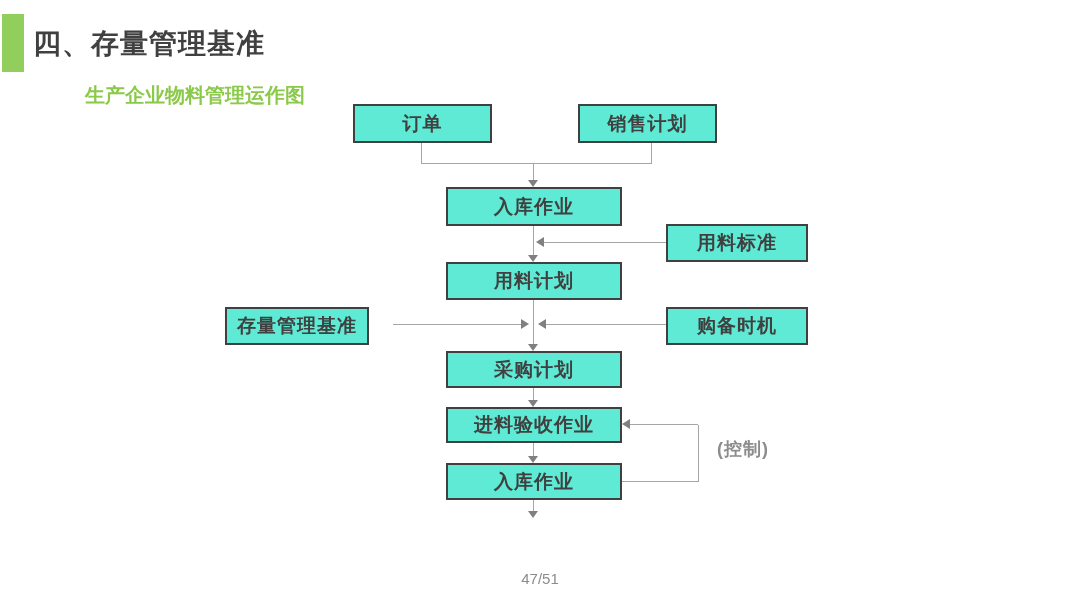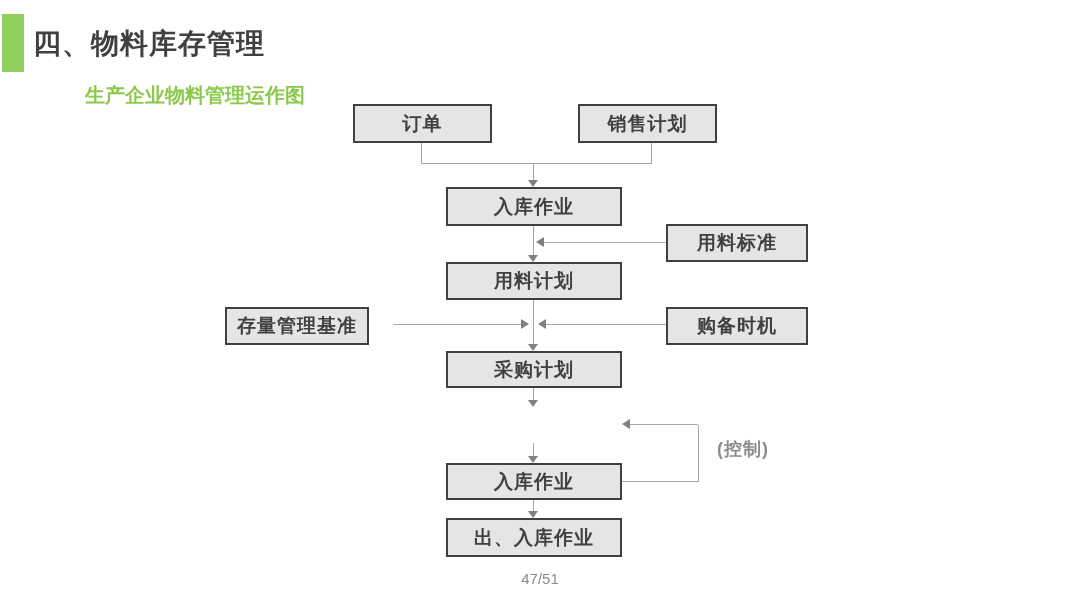--- a/index.html
+++ b/index.html
@@ -7,21 +7,21 @@
   .stage{position:relative;width:1080px;height:608px;background:#ffffff;overflow:hidden;}
 
   .accent-bar{position:absolute;left:2px;top:14px;width:22px;height:58px;
     background:var(--accent-green,#92CE5C);}
   .title{position:absolute;left:33px;top:25px;margin:0;font-size:28px;font-weight:bold;
     color:var(--title-color,#404040);letter-spacing:1px;white-space:nowrap;}
   .subtitle{position:absolute;left:85px;top:82px;font-size:20px;font-weight:bold;
     color:var(--subtitle-green,#8BC94A);white-space:nowrap;}
 
   .node{position:absolute;display:flex;align-items:center;justify-content:center;
-    background:#e5e5e5;border:2px solid var(--box-border,#404040);box-sizing:border-box;
+    background:#5eead4;border:2px solid var(--box-border,#404040);box-sizing:border-box;
     font-size:19px;font-weight:bold;color:var(--box-text,#404040);letter-spacing:1px;
     white-space:nowrap;}
 
   .line{position:absolute;background:var(--line-gray,#A6A6A6);}
   .arrow{position:absolute;width:0;height:0;}
   .arrow.down{border-left:5px solid transparent;border-right:5px solid transparent;
     border-top:7px solid var(--arrow-gray,#808080);}
   .arrow.left{border-top:5px solid transparent;border-bottom:5px solid transparent;
     border-right:8px solid var(--arrow-gray,#808080);}
   .arrow.right{border-top:5px solid transparent;border-bottom:5px solid transparent;
@@ -31,33 +31,33 @@
     color:var(--muted-gray,#8C8C8C);letter-spacing:1px;}
   .pagenum{position:absolute;left:0;right:0;top:570px;text-align:center;font-size:15px;
     color:var(--muted-gray,#8C8C8C);}
 </style>
 </head>
 <body>
 
 <div class="stage">
 
   <div class="accent-bar"></div>
-  <h1 class="title">四、物料库存管理</h1>
+  <h1 class="title">四、存量管理基准</h1>
   <div class="subtitle">生产企业物料管理运作图</div>
 
   <div class="node" style="left:353px;top:104px;width:139px;height:39px">订单</div>
   <div class="node" style="left:578px;top:104px;width:139px;height:39px">销售计划</div>
   <div class="node" style="left:446px;top:187px;width:176px;height:39px">入库作业</div>
   <div class="node" style="left:666px;top:224px;width:142px;height:38px">用料标准</div>
   <div class="node" style="left:446px;top:262px;width:176px;height:38px">用料计划</div>
   <div class="node" style="left:225px;top:307px;width:144px;height:38px">存量管理基准</div>
   <div class="node" style="left:666px;top:307px;width:142px;height:38px">购备时机</div>
   <div class="node" style="left:446px;top:351px;width:176px;height:37px">采购计划</div>
+  <div class="node" style="left:446px;top:407px;width:176px;height:36px">进料验收作业</div>
   <div class="node" style="left:446px;top:463px;width:176px;height:37px">入库作业</div>
-  <div class="node" style="left:446px;top:518px;width:176px;height:39px">出、入库作业</div>
 
   <div class="line" style="left:421px;top:143px;width:1px;height:21px"></div>
   <div class="line" style="left:651px;top:143px;width:1px;height:21px"></div>
   <div class="line" style="left:421px;top:163px;width:231px;height:1px"></div>
   <div class="line" style="left:533px;top:163px;width:1px;height:18px"></div>
   <div class="arrow down" style="left:528px;top:180px"></div>
 
   <div class="line" style="left:533px;top:226px;width:1px;height:30px"></div>
   <div class="arrow down" style="left:528px;top:255px"></div>
   <div class="arrow left" style="left:536px;top:237px"></div>

